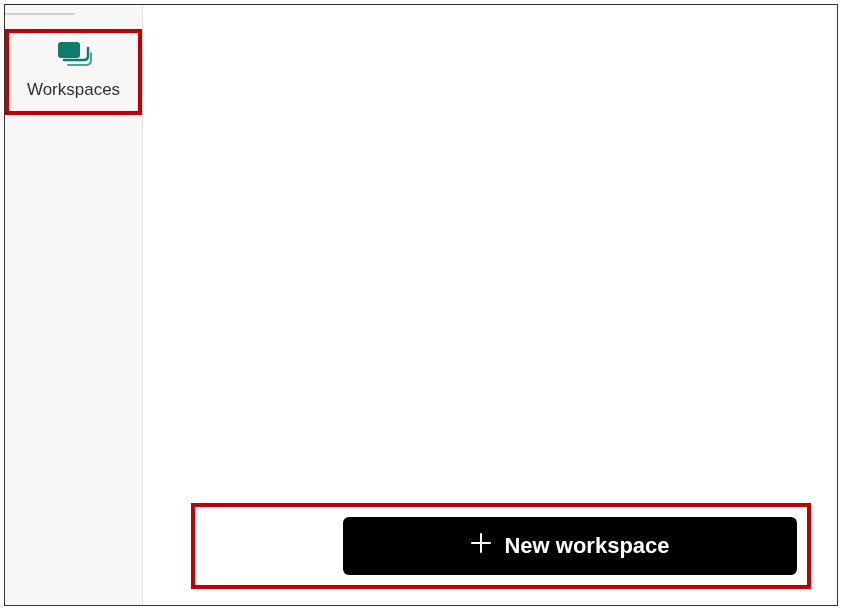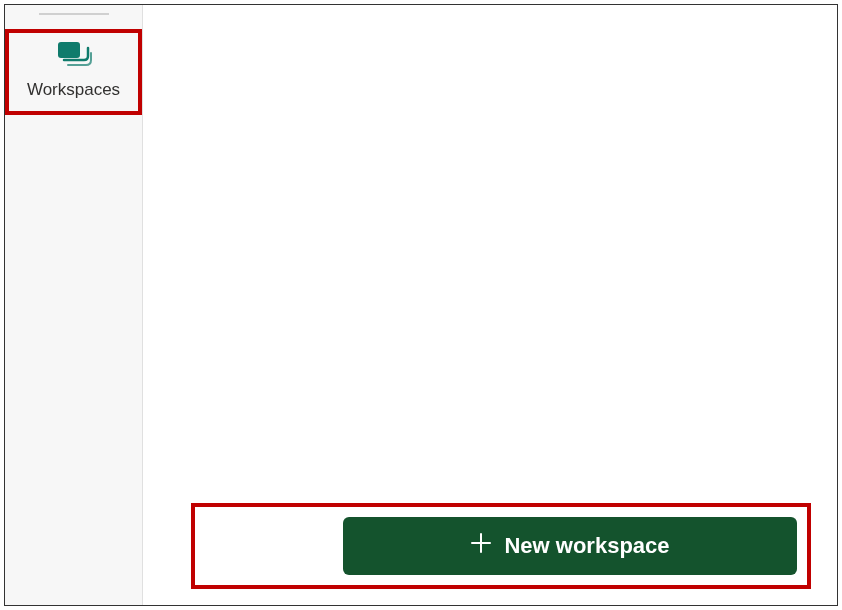--- a/index.html
+++ b/index.html
@@ -27,21 +27,20 @@
     .sidebar {
       position: absolute;
       left: 0;
       top: 0;
       width: 138px;
       height: 100%;
       background: #f7f7f7;
       border-right: 1px solid #e0e0e0;
       display: flex;
       flex-direction: column;
-      align-items: center;
       padding-top: 8px;
     }
     .sidebar-separator {
       width: 70px;
       height: 2px;
       background: #d0d0d0;
       margin-bottom: 14px;
     }
     .nav-item {
       width: 100%;
@@ -91,21 +90,21 @@
       right: 0;
       bottom: 0;
       background: #ffffff;
     }
     .new-workspace-btn {
       position: absolute;
       left: 200px;
       right: 40px;
       bottom: 30px;
       height: 58px;
-      background: #14532d;
+      background: #000000;
       border: none;
       border-radius: 6px;
       color: #ffffff;
       font-size: 22px;
       font-weight: 600;
       display: flex;
       align-items: center;
       justify-content: center;
       gap: 12px;
       cursor: pointer;

